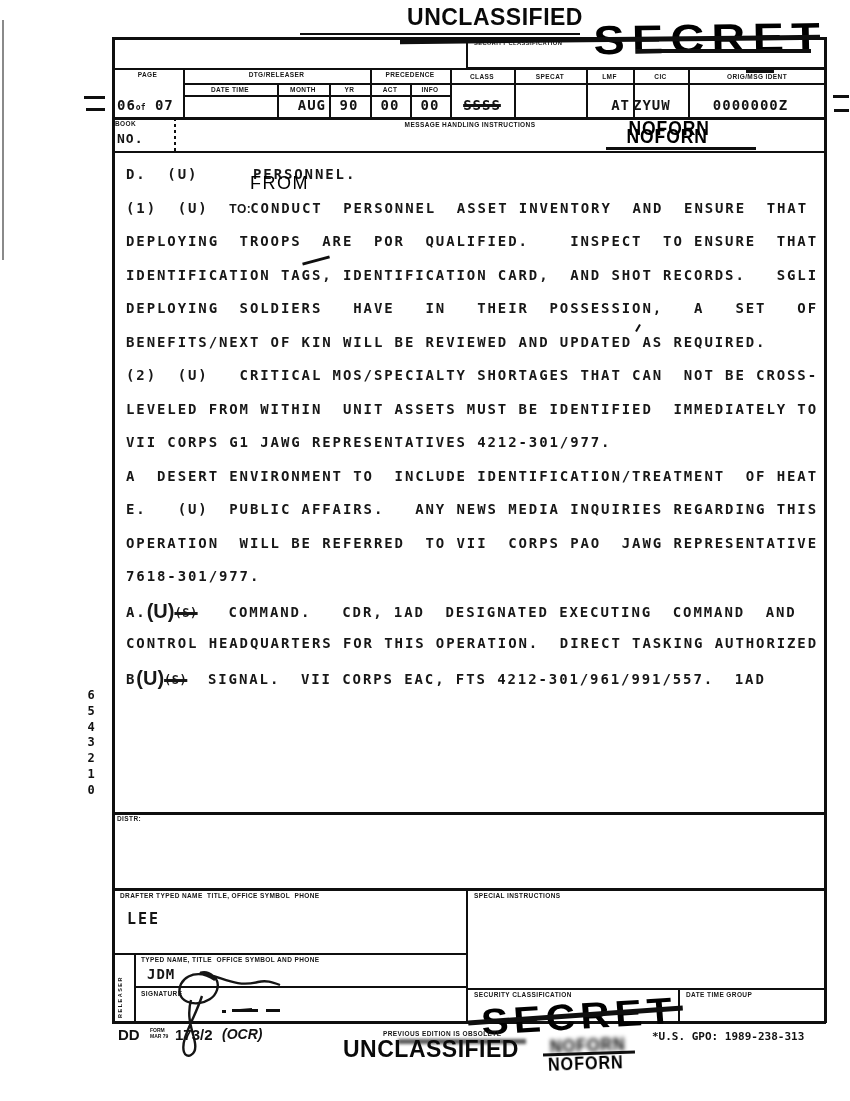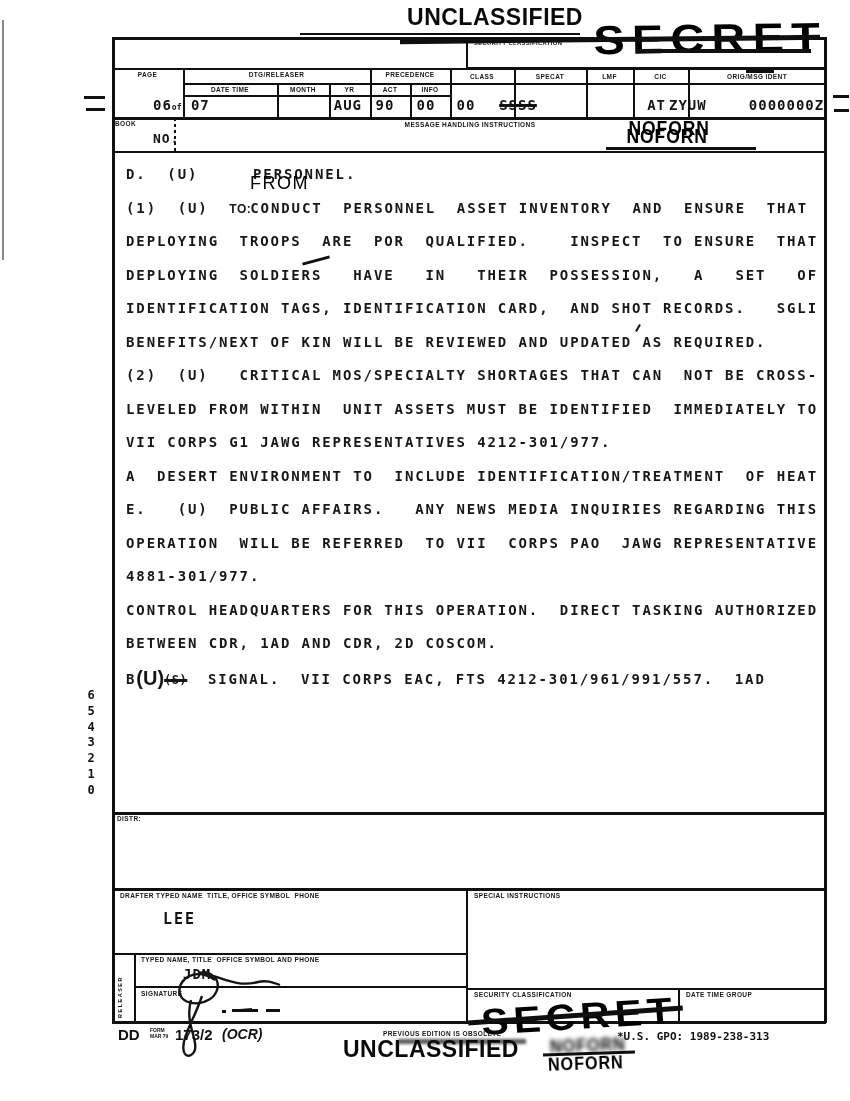--- a/index.html
+++ b/index.html
@@ -4,21 +4,21 @@
 <style>
   html,body{margin:0;padding:0;background:#e8e8e8;}
   #page{position:relative;width:850px;height:1101px;background:#ffffff;overflow:hidden;
         font-family:"Liberation Sans",sans-serif;color:#111;}
   .abs{position:absolute;}
   .hline{position:absolute;background:#0f0f0f;}
   .vline{position:absolute;background:#0f0f0f;}
   .lab{position:absolute;font-family:"Liberation Sans",sans-serif;font-weight:bold;
        font-size:6.5px;letter-spacing:.4px;color:#161616;white-space:pre;}
   .val{position:absolute;font-family:"DejaVu Sans Mono",monospace;font-weight:600;
-       font-size:14px;letter-spacing:1px;color:#141414;white-space:pre;margin-left:36px;}
+       font-size:14px;letter-spacing:1px;color:#141414;white-space:pre;}
   .banner{position:absolute;font-weight:bold;font-size:23px;letter-spacing:.5px;color:#0a0a0a;}
   
   #body-lines{position:absolute;left:126px;top:158px;width:700px;
       font-family:"DejaVu Sans Mono",monospace;font-size:14px;font-weight:600;
       letter-spacing:1.9px;color:#171717;}
   .bline{white-space:pre;height:33.5px;line-height:33.5px;}
   .bline span{white-space:pre;}
   .hw{font-family:"Liberation Sans",sans-serif;font-weight:bold;font-size:20px;
       letter-spacing:0;position:relative;top:1px;}
   .strk{font-size:12px;text-decoration:line-through;text-decoration-thickness:2.5px;
@@ -113,32 +113,32 @@
 
   <div class="noforn-t" style="left:625px;top:118px;font-size:19px;filter:blur(.5px);">NOFORN</div>
   <div class="noforn-t" style="left:623px;top:126px;font-size:19px;filter:blur(.4px);">NOFORN</div>
   <div class="hline" style="left:606px;top:147px;width:150px;height:3px;"></div>
   <div class="hline" style="left:112px;top:151px;width:714px;height:2px;"></div>
 
   <div id="body-lines">
       <div class="bline"><span>D.  (U)  </span><span class="rel">PERSONNEL.<span class="over-stamp">FROM</span></span></div>
       <div class="bline"><span>(1)  (U)  </span><span class="stamp">TO:</span><span>CONDUCT  PERSONNEL  ASSET INVENTORY  AND  ENSURE  THAT</span></div>
       <div class="bline"><span>DEPLOYING  TROOPS  ARE  POR  QUALIFIED.    INSPECT  TO ENSURE  THAT</span></div>
+      <div class="bline"><span>IDENTIFICATION TAGS, IDENTIFICATION CARD,  AND SHOT RECORDS.   SGLI</span></div>
       <div class="bline"><span>DEPLOYING  SOLDIERS   HAVE   IN   THEIR  POSSESSION,   A   SET   OF</span></div>
-      <div class="bline"><span>IDENTIFICATION TAGS, IDENTIFICATION CARD,  AND SHOT RECORDS.   SGLI</span></div>
       <div class="bline"><span>BENEFITS/NEXT OF KIN WILL BE REVIEWED AND UPDATED AS REQUIRED.</span></div>
       <div class="bline"><span>(2)  (U)   CRITICAL MOS/SPECIALTY SHORTAGES THAT CAN  NOT BE CROSS-</span></div>
       <div class="bline"><span>LEVELED FROM WITHIN  UNIT ASSETS MUST BE IDENTIFIED  IMMEDIATELY TO</span></div>
       <div class="bline"><span>VII CORPS G1 JAWG REPRESENTATIVES 4212-301/977.</span></div>
       <div class="bline"><span>A  DESERT ENVIRONMENT TO  INCLUDE IDENTIFICATION/TREATMENT  OF HEAT</span></div>
       <div class="bline"><span>E.   (U)  PUBLIC AFFAIRS.   ANY NEWS MEDIA INQUIRIES REGARDING THIS</span></div>
       <div class="bline"><span>OPERATION  WILL BE REFERRED  TO VII  CORPS PAO  JAWG REPRESENTATIVE</span></div>
-      <div class="bline"><span>4881-301/977.</span></div>
+      <div class="bline"><span>7618-301/977.</span></div>
+      <div class="bline"><span>A.</span><span class="hw">(U)</span><span class="strk">(S)</span><span>   COMMAND.   CDR, 1AD  DESIGNATED EXECUTING  COMMAND  AND</span></div>
       <div class="bline"><span>CONTROL HEADQUARTERS FOR THIS OPERATION.  DIRECT TASKING AUTHORIZED</span></div>
-      <div class="bline"><span>BETWEEN CDR, 1AD AND CDR, 2D COSCOM.</span></div>
       <div class="bline"><span>B</span><span class="hw">(U)</span><span class="strk">(S)</span><span>  SIGNAL.  VII CORPS EAC, FTS 4212-301/961/991/557.  1AD</span></div>
     </div>
 
   <div class="hline" style="left:302px;top:259px;width:28px;height:2.5px;transform:rotate(-15deg);"></div>
   <div class="hline" style="left:634px;top:327px;width:8px;height:2px;transform:rotate(-60deg);"></div>
 
   <div id="margin-digits">
       <div>6</div>
       <div>5</div>
       <div>4</div>
@@ -185,21 +185,21 @@
 
   <div class="abs" style="left:118px;top:1026px;font-weight:bold;font-size:15px;">DD</div>
   <div class="abs" style="left:150px;top:1027px;font-size:5px;font-weight:bold;line-height:6px;">
     <div>FORM</div>
     <div>MAR 79</div>
   </div>
   <div class="abs" style="left:175px;top:1026px;font-weight:bold;font-size:15px;">173/2</div>
   <div class="abs" style="left:222px;top:1026px;font-weight:bold;font-style:italic;font-size:14px;">(OCR)</div>
   <div class="lab" style="left:383px;top:1030px;">PREVIOUS EDITION IS OBSOLETE</div>
   <div class="smudge" style="left:398px;top:1039px;width:128px;height:5px;"></div>
-  <div class="abs" style="left:617px;top:1030px;font-family:'DejaVu Sans Mono',monospace;font-weight:bold;font-size:11px;letter-spacing:0;">*U.S. GPO: 1989-238-313</div>
+  <div class="abs" style="left:652px;top:1030px;font-family:'DejaVu Sans Mono',monospace;font-weight:bold;font-size:11px;letter-spacing:0;">*U.S. GPO: 1989-238-313</div>
 
   <div class="banner" style="left:343px;top:1036px;width:200px;">UNCLASSIFIED</div>
 
   <div class="noforn-t" style="left:548px;top:1036px;font-size:17px;filter:blur(2px);transform:rotate(-2deg) scale(.95,1.05);">NOFORN</div>
   <div class="hline" style="left:543px;top:1052px;width:92px;height:3px;transform:rotate(-2deg);"></div>
   <div class="noforn-t" style="left:546px;top:1054px;font-size:17px;filter:blur(.5px);transform:rotate(-2deg) scale(.95,1.05);">NOFORN</div>
 
 </div>
 
 </body></html>

